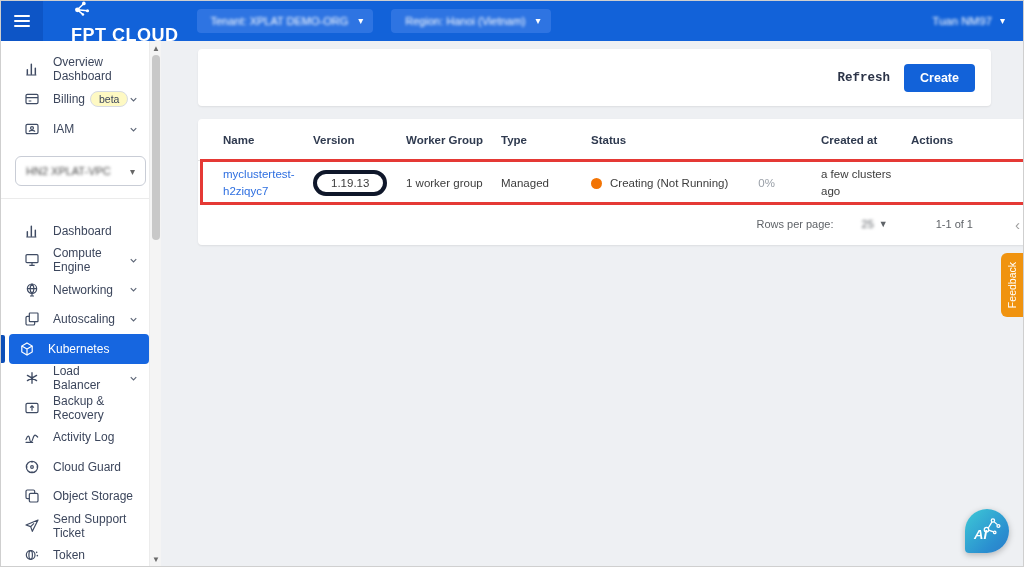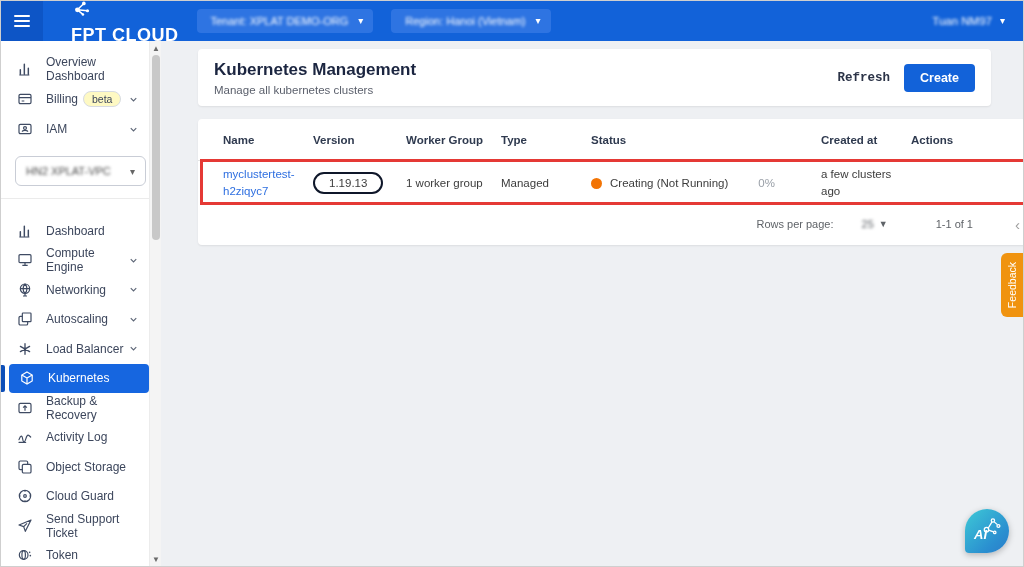--- a/index.html
+++ b/index.html
@@ -17,21 +17,21 @@
   .caret { font-size:10px; color:#fff; line-height:1; }
   .top-user { margin-left:auto; margin-right:20px; display:flex; align-items:center; gap:8px; color:#fff; font-size:11.5px; cursor:pointer; }
   .blur-light { filter:blur(1.6px); }
 
   
   .sidebar { position:absolute; left:0; top:40px; width:160px; height:527px; background:#fff; z-index:20; }
   .side-scroll { position:absolute; right:0; top:0; width:12px; height:527px; background:#f4f4f4; border-left:1px solid #ececec; }
   .side-scroll .arrow { position:absolute; left:0; width:12px; height:12px; color:#6a6a6a; font-size:8px; text-align:center; line-height:12px; }
   .side-scroll .thumb { position:absolute; left:2px; top:14px; width:8px; height:185px; background:#c8c8c8; border-radius:4px; }
   .menu { padding:13px 12px 0 0; }
-  .menu-item { position:relative; height:30px; display:flex; align-items:center; padding-left:15px; color:#3c465c; font-size:12px; cursor:pointer; }
+  .menu-item { position:relative; height:30px; display:flex; align-items:center; padding-left:22px; color:#3c465c; font-size:12px; cursor:pointer; }
   .menu-item .mi-icon { width:17px; height:17px; margin-right:13px; display:flex; align-items:center; justify-content:center; color:#3f4b63; flex:0 0 17px; }
   .menu-item svg { width:16px; height:16px; }
   .menu-item .chev { margin-left:auto; margin-right:10px; color:#5b6475; display:flex; }
   .menu-item .chev svg { width:11px; height:11px; }
   .menu-main { padding-right:12px; }
   .menu-main .menu-item { height:29.5px; }
   .menu-item.active { background:#1666e0; border-radius:4px; margin-left:8px; padding-left:9px; color:#fff; }
   .menu-item.active .mi-icon { color:#fff; }
   .active-bar { position:absolute; left:-8px; top:1px; bottom:1px; width:4px; background:#0d4fb8; border-radius:0 2px 2px 0; }
   .beta-pill { border:1px solid #d7dbe2; border-radius:10px; font-size:10.5px; padding:1px 8px; margin-left:5px; color:#3c465c; background:#fef9c3; }
@@ -47,21 +47,21 @@
   .page-sub { font-size:11.5px; color:#5a5f6b; margin-top:3px; }
   .header-actions { margin-left:auto; display:flex; align-items:center; gap:14px; }
   .btn-refresh { font-size:12.5px; font-weight:bold; color:#2b3347; background:none; border:none; cursor:pointer; font-family:Liberation Mono, monospace; }
   .btn-create { font-size:12.5px; font-weight:bold; color:#fff; background:#1262d9; border:none; border-radius:4px; padding:7px 16px; cursor:pointer; font-family:inherit; }
 
   .table-card { left:37px; top:78px; width:873px; height:126px; }
   .tbl-grid { display:grid; grid-template-columns:90px 93px 95px 90px 230px 90px 1fr; padding-left:25px; align-items:center; }
   .tbl-head { height:42px; border-bottom:1px solid #e4e4e4; font-size:11.5px; font-weight:bold; color:#2f3a4f; }
   .tbl-row { height:44px; font-size:11.5px; color:#3c3c3c; position:relative; }
   .cell-name { color:#2e6fe0; cursor:pointer; line-height:1.45; }
-  .version-pill { display:inline-block; border:2px solid #0f172a; border-radius:13px; padding:3px 14px; font-size:11.5px; color:#3c3c3c; background:#fff; }
+  .version-pill { display:inline-block; border:4px solid #0f172a; border-radius:13px; padding:3px 14px; font-size:11.5px; color:#3c3c3c; background:#fff; }
   .status-cell { display:flex; align-items:center; gap:8px; }
   .status-dot { width:11px; height:11px; border-radius:50%; background:#f27405; flex:0 0 11px; }
   .status-pct { color:#9aa0a8; margin-left:22px; }
   .created-cell { line-height:1.5; }
   .annotation-rect { position:absolute; left:2px; right:2px; top:40px; height:46px; border:3px solid #e53935; pointer-events:none; z-index:5; }
 
   .pagination { height:38px; display:flex; align-items:center; justify-content:flex-end; padding-right:20px; gap:28px; font-size:11px; color:#5f6368; }
   .rpp-value { display:flex; align-items:center; gap:5px; cursor:pointer; }
   .rpp-caret { color:#5f6368; font-size:9px; }
   .range { margin-left:20px; }
@@ -216,85 +216,85 @@
           </svg>
       </span>
       <span>Autoscaling</span>
       <span class="chev">
         <svg viewBox="0 0 24 24" fill="none" stroke="currentColor" stroke-width="2.4">
             <polyline points="6 9 12 15 18 9"></polyline>
           </svg>
       </span>
     </div>
 
+    <div class="menu-item active">
+      <span class="active-bar"></span>
+      <span class="mi-icon">
+        <svg viewBox="0 0 24 24" fill="none" stroke="currentColor" stroke-width="1.8">
+            <polygon points="12,3 19.8,7.5 19.8,16.5 12,21 4.2,16.5 4.2,7.5"></polygon>
+            <path d="M12 21v-9M12 12L4.2 7.5M12 12l7.8-4.5"></path>
+          </svg>
+      </span>
+      <span>Kubernetes</span>
+    </div>
+
     <div class="menu-item">
       <span class="mi-icon">
         <svg viewBox="0 0 24 24" fill="none" stroke="currentColor" stroke-width="2">
             <path d="M12 4v16M5.1 8l13.8 8M18.9 8L5.1 16" stroke-linecap="round"></path>
             <circle cx="12" cy="12" r="2" fill="currentColor" stroke="none"></circle>
           </svg>
       </span>
       <span>Load Balancer</span>
       <span class="chev">
         <svg viewBox="0 0 24 24" fill="none" stroke="currentColor" stroke-width="2.4">
             <polyline points="6 9 12 15 18 9"></polyline>
           </svg>
       </span>
     </div>
 
-    <div class="menu-item active">
-      <span class="active-bar"></span>
-      <span class="mi-icon">
-        <svg viewBox="0 0 24 24" fill="none" stroke="currentColor" stroke-width="1.8">
-            <polygon points="12,3 19.8,7.5 19.8,16.5 12,21 4.2,16.5 4.2,7.5"></polygon>
-            <path d="M12 21v-9M12 12L4.2 7.5M12 12l7.8-4.5"></path>
-          </svg>
-      </span>
-      <span>Kubernetes</span>
-    </div>
-
     <div class="menu-item">
       <span class="mi-icon">
         <svg viewBox="0 0 24 24" fill="none" stroke="currentColor" stroke-width="1.8">
             <rect x="3" y="5" width="18" height="14" rx="2"></rect>
             <path d="M12 16V9M9.2 11.5L12 8.7l2.8 2.8"></path>
           </svg>
       </span>
       <span>Backup &amp; Recovery</span>
     </div>
 
     <div class="menu-item">
       <span class="mi-icon">
         <svg viewBox="0 0 24 24" fill="none" stroke="currentColor" stroke-width="1.8">
             <path d="M3 16c2.5-7 4.5-7 5.5-1s3 6 5-1 4-5 7-2" stroke-linecap="round"></path>
             <path d="M3 20h10" stroke-linecap="round"></path>
           </svg>
       </span>
       <span>Activity Log</span>
-    </div>
-
-    <div class="menu-item">
-      <span class="mi-icon">
-        <svg viewBox="0 0 24 24" fill="none" stroke="currentColor" stroke-width="1.8">
-            <rect x="8" y="8" width="13" height="13" rx="2"></rect>
-            <path d="M16 8V5a2 2 0 00-2-2H5a2 2 0 00-2 2v9a2 2 0 002 2h3"></path>
-          </svg>
-      </span>
-      <span>Object Storage</span>
     </div>
 
     <div class="menu-item">
       <span class="mi-icon">
         <svg viewBox="0 0 24 24" fill="none" stroke="currentColor" stroke-width="1.8">
             <circle cx="12" cy="12" r="8.5"></circle>
             <circle cx="12" cy="12" r="2"></circle>
             <path d="M12 3.5v2M12 18.5v2M3.5 12h2M18.5 12h2"></path>
           </svg>
       </span>
       <span>Cloud Guard</span>
+    </div>
+
+    <div class="menu-item">
+      <span class="mi-icon">
+        <svg viewBox="0 0 24 24" fill="none" stroke="currentColor" stroke-width="1.8">
+            <rect x="8" y="8" width="13" height="13" rx="2"></rect>
+            <path d="M16 8V5a2 2 0 00-2-2H5a2 2 0 00-2 2v9a2 2 0 002 2h3"></path>
+          </svg>
+      </span>
+      <span>Object Storage</span>
     </div>
 
     <div class="menu-item">
       <span class="mi-icon">
         <svg viewBox="0 0 24 24" fill="none" stroke="currentColor" stroke-width="1.8" stroke-linejoin="round">
             <path d="M21 3L3 10.5l7 2.5 2.5 7L21 3z"></path>
             <path d="M10 13l5-5"></path>
           </svg>
       </span>
       <span>Send Support Ticket</span>
@@ -316,24 +316,20 @@
   <div class="side-scroll">
     <div class="arrow" style="top:2px">▲</div>
     <div class="thumb"></div>
     <div class="arrow" style="bottom:2px">▼</div>
   </div>
 </div>
 
 <div class="main">
 
   <div class="card header-card">
-    <div>
-      <div class="page-title">Kubernetes Management</div>
-      <div class="page-sub">Manage all kubernetes clusters</div>
-    </div>
     <div class="header-actions">
       <button class="btn-refresh">Refresh</button>
       <button class="btn-create">Create</button>
     </div>
   </div>
 
   <div class="card table-card">
     <div class="tbl-grid tbl-head">
       <div>Name</div>
       <div>Version</div>

